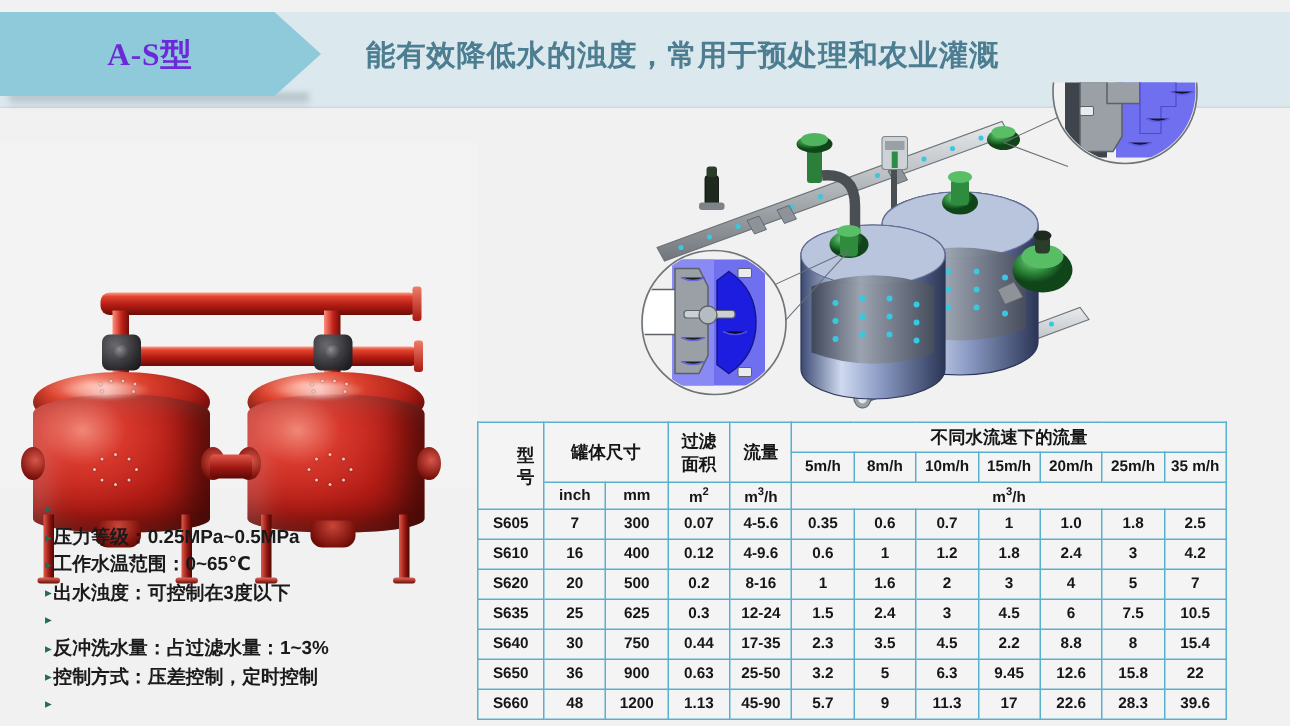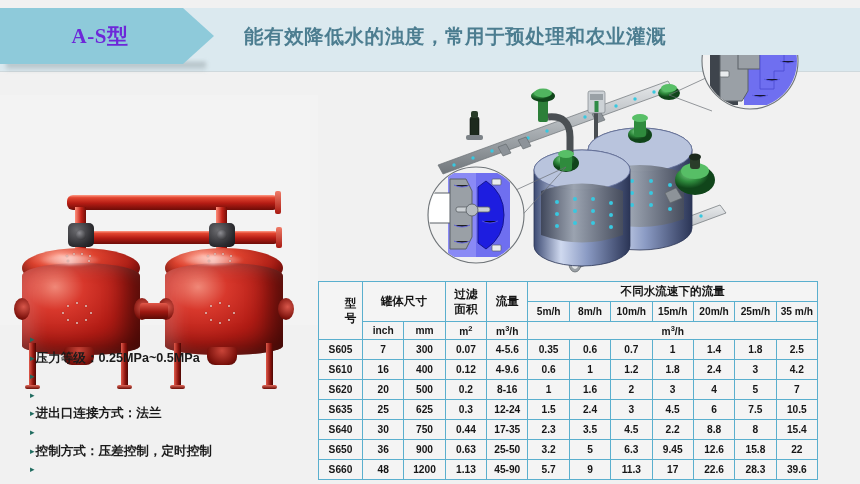--- a/index.html
+++ b/index.html
@@ -497,30 +497,32 @@
 <div id="spec-list">
   <div class="spec-item">
     <span class="spec-bullet">▸</span>
   </div>
   <div class="spec-item">
     <span class="spec-bullet">▸</span>
     <span>压力等级：0.25MPa~0.5MPa</span>
   </div>
   <div class="spec-item">
     <span class="spec-bullet">▸</span>
-  </div>
-  <div class="spec-item">
-    <span class="spec-bullet">▸</span>
-  </div>
-  <div class="spec-item">
-    <span class="spec-bullet">▸</span>
-    <span>进出口连接方式：法兰</span>
-  </div>
-  <div class="spec-item">
-    <span class="spec-bullet">▸</span>
+    <span>工作水温范围：0~65℃</span>
+  </div>
+  <div class="spec-item">
+    <span class="spec-bullet">▸</span>
+    <span>出水浊度：可控制在3度以下</span>
+  </div>
+  <div class="spec-item">
+    <span class="spec-bullet">▸</span>
+  </div>
+  <div class="spec-item">
+    <span class="spec-bullet">▸</span>
+    <span>反冲洗水量：占过滤水量：1~3%</span>
   </div>
   <div class="spec-item">
     <span class="spec-bullet">▸</span>
     <span>控制方式：压差控制，定时控制</span>
   </div>
   <div class="spec-item">
     <span class="spec-bullet">▸</span>
   </div>
 </div>
 
@@ -555,21 +557,21 @@
       <tr>
         <td class="model">S605</td>
         <td>7</td>
         <td>300</td>
         <td>0.07</td>
         <td>4-5.6</td>
         <td>0.35</td>
         <td>0.6</td>
         <td>0.7</td>
         <td>1</td>
-        <td>1.4</td>
+        <td>1.0</td>
         <td>1.8</td>
         <td>2.5</td>
       </tr>
       <tr>
         <td class="model">S610</td>
         <td>16</td>
         <td>400</td>
         <td>0.12</td>
         <td>4-9.6</td>
         <td>0.6</td>

